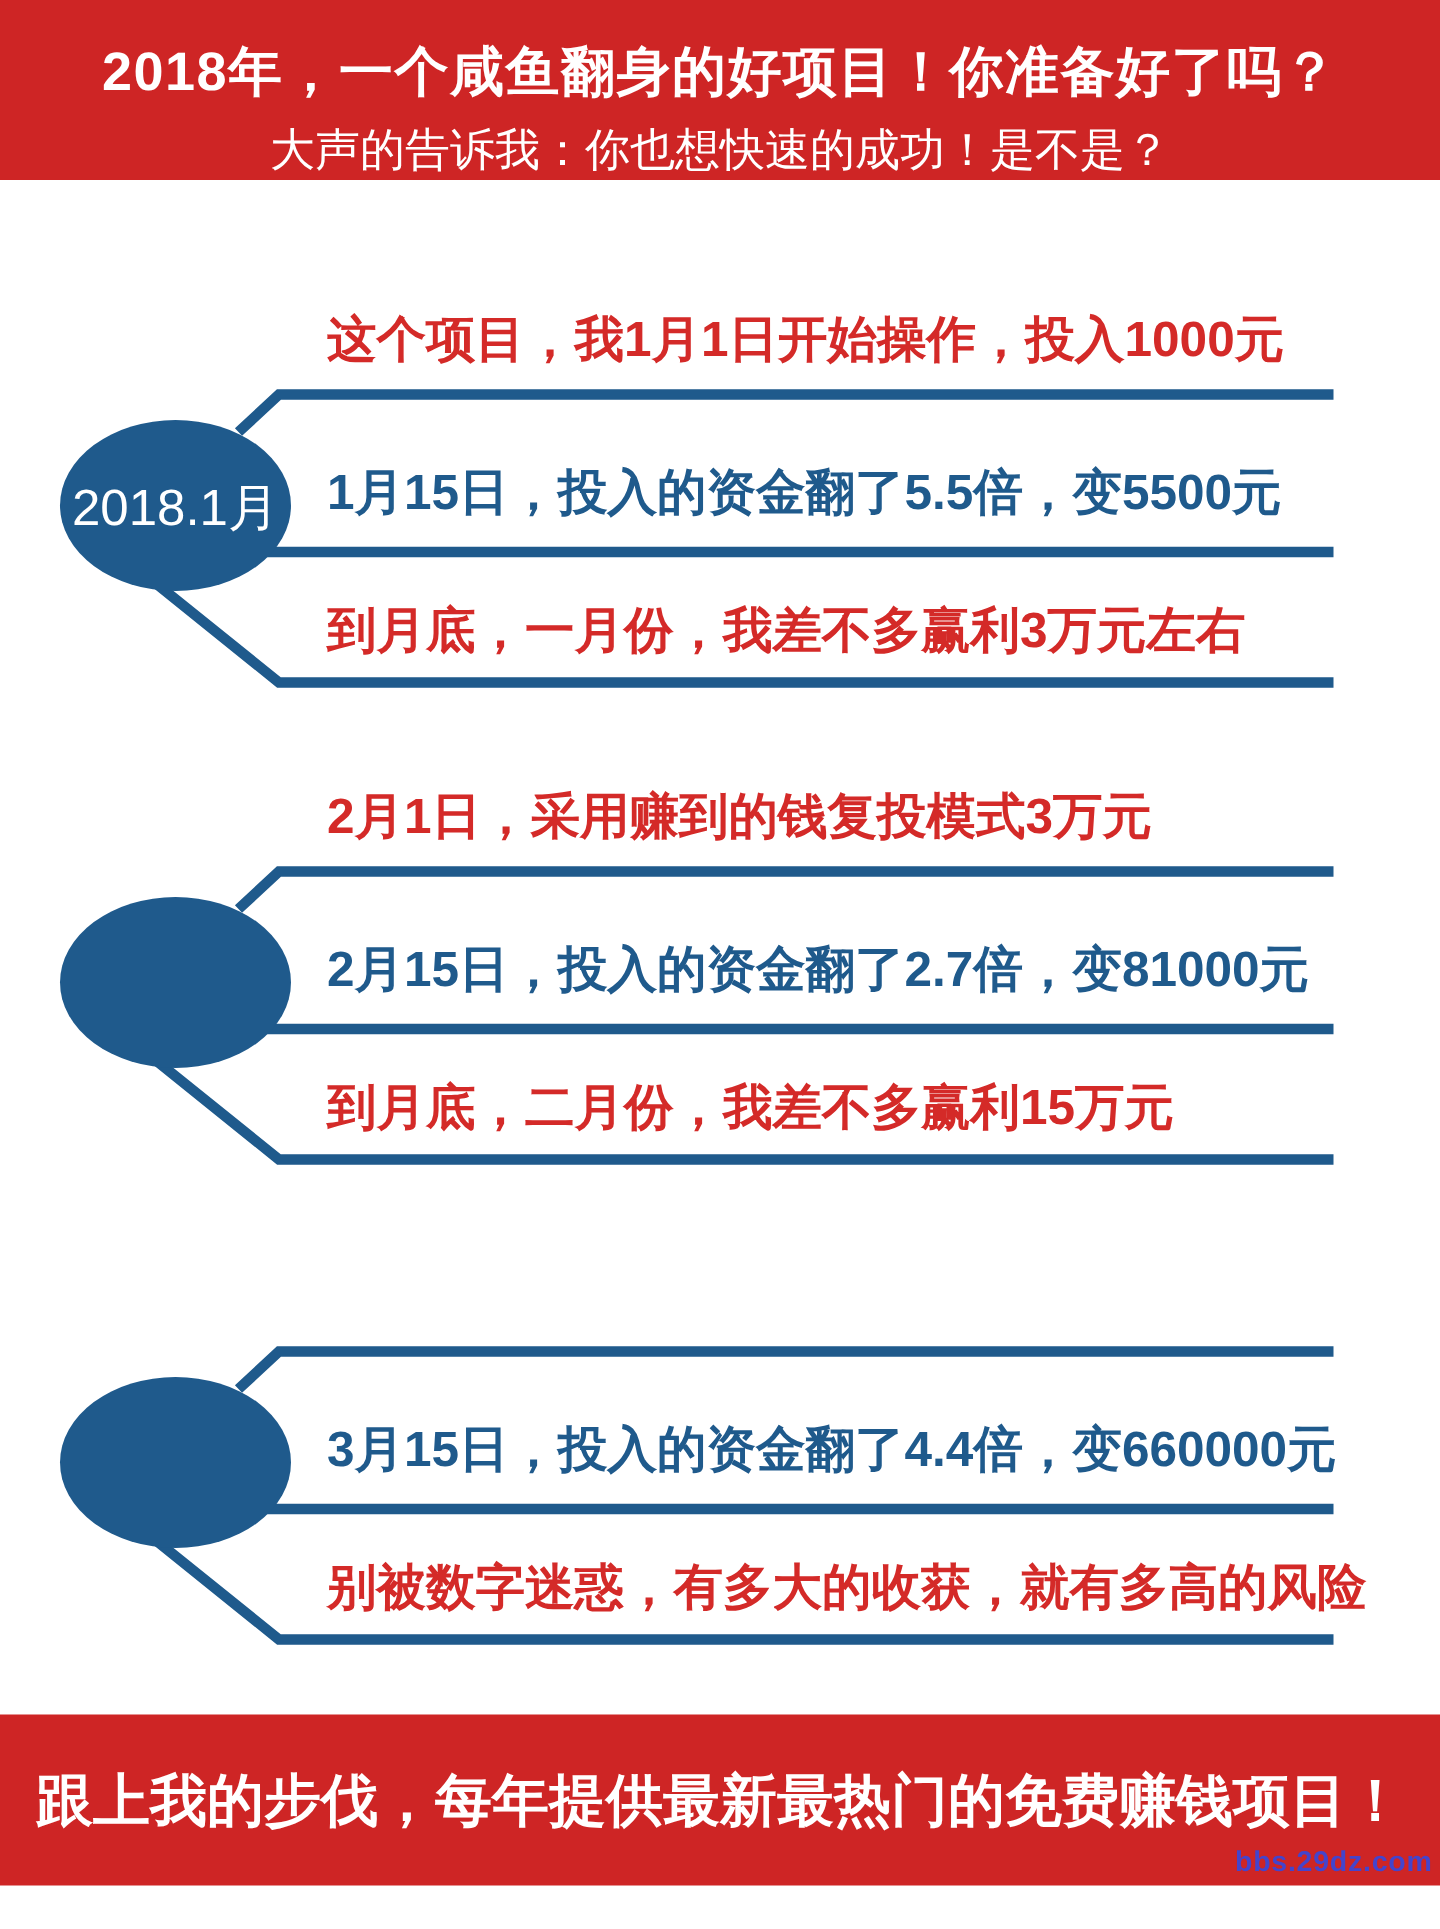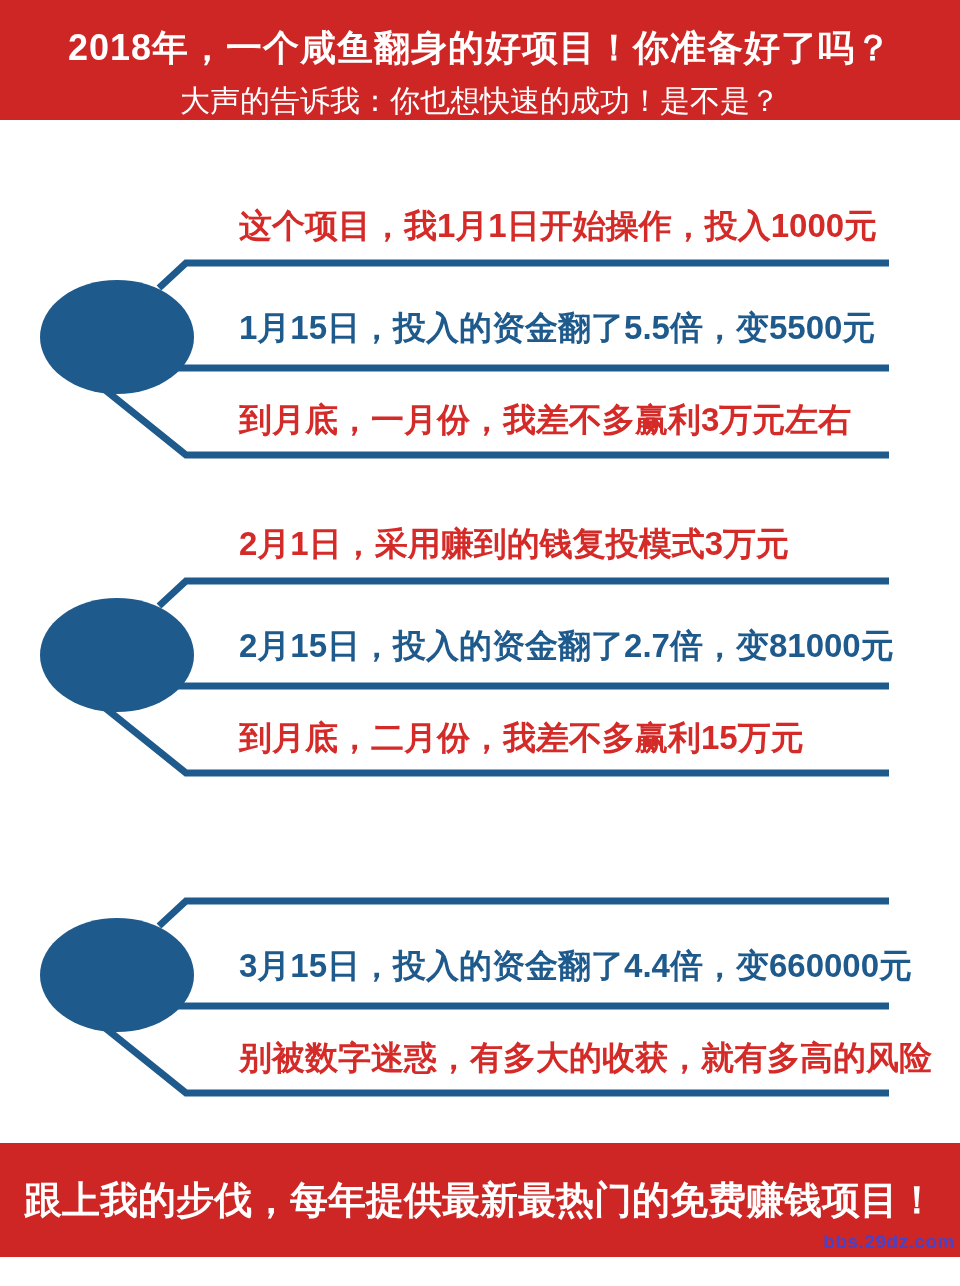--- a/index.html
+++ b/index.html
@@ -76,21 +76,20 @@
     font-weight: normal;
     white-space: nowrap;
   }
   .row {
     position: absolute;
     left: 218px;
     font-size: 33px;
     font-weight: bold;
     line-height: 40px;
     white-space: nowrap;
-    margin-left: 21px;
   }
   .red-row { color: var(--text-red); }
   .blue-row { color: var(--blue); top: 118px; }
   .top-row { top: 16px; }
   .bottom-row { top: 210px; }
   .footer-banner {
     top: 1143px;
     height: 114px;
     display: flex;
     align-items: center;
@@ -121,20 +120,21 @@
     <div class="sub-title">大声的告诉我：你也想快速的成功！是不是？</div>
   </header>
 
   <section class="month-section" style="top:190px">
     <svg class="connector" width="960" height="290" viewBox="0 0 960 290">
       <path class="ln" d="M159,98 L186,73 H889"></path>
       <path class="ln" d="M150,178 H889"></path>
       <path class="ln" d="M104,199 L186,265 H889"></path>
       <ellipse class="node" cx="117" cy="147" rx="77" ry="57"></ellipse>
     </svg>
+    <div class="badge-label">2018.1月</div>
     <div class="row red-row top-row">这个项目，我1月1日开始操作，投入1000元</div>
     <div class="row blue-row">1月15日，投入的资金翻了5.5倍，变5500元</div>
     <div class="row red-row bottom-row">到月底，一月份，我差不多赢利3万元左右</div>
   </section>
 
   <section class="month-section" style="top:508px">
     <svg class="connector" width="960" height="290" viewBox="0 0 960 290">
       <path class="ln" d="M159,98 L186,73 H889"></path>
       <path class="ln" d="M150,178 H889"></path>
       <path class="ln" d="M104,199 L186,265 H889"></path>

